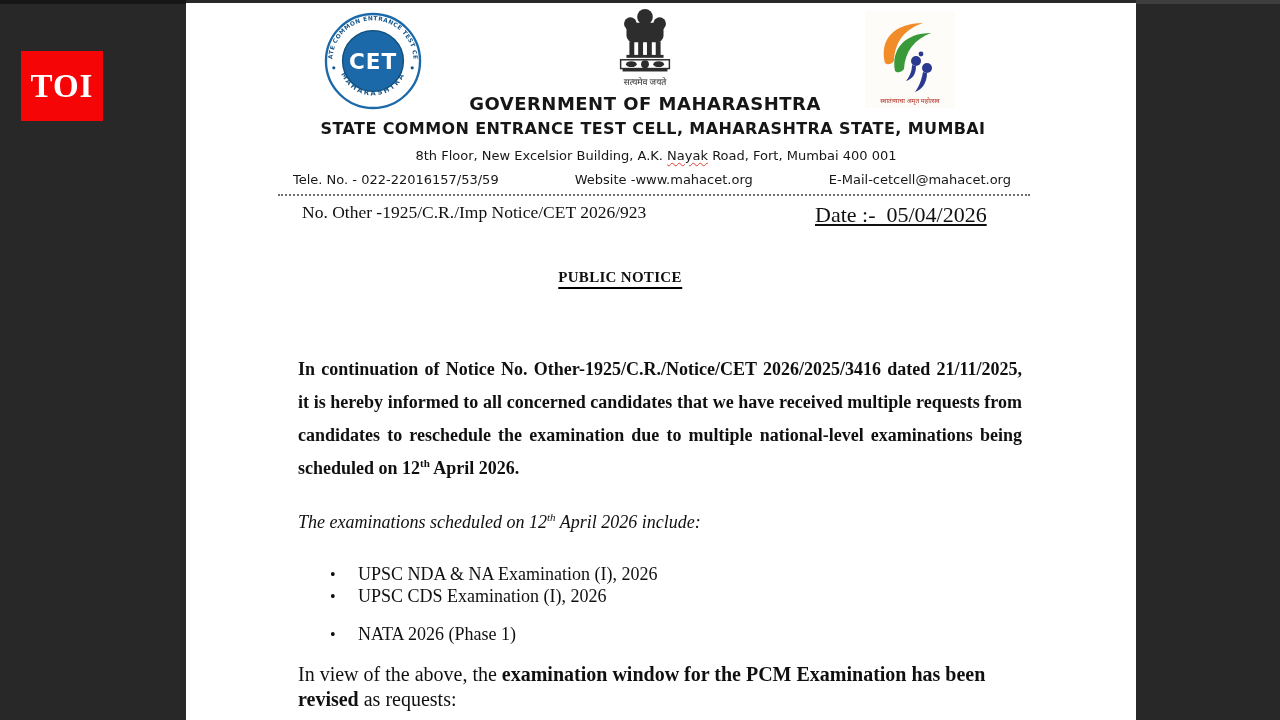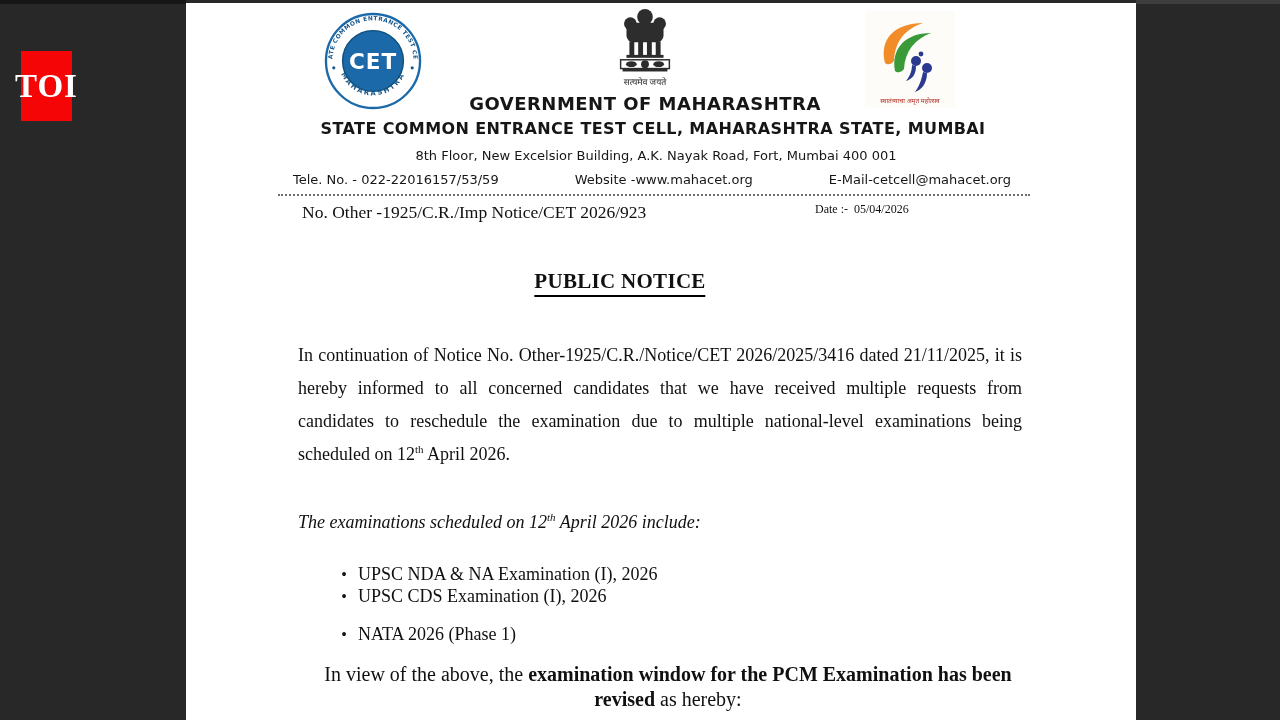--- a/index.html
+++ b/index.html
@@ -9,55 +9,55 @@
     font-family:"Liberation Serif","DejaVu Serif",serif;
   }
   .abs { position:absolute; }
 
   
   .edge-left  { left:0; top:0; width:186px; height:4px; background:#161616; }
   .edge-right { left:1136px; top:0; width:144px; height:4px; background:#3e3e3e; }
 
   
   .toi-badge {
-    left:21px; top:51px; width:51px; height:70px;
+    left:21px; top:51px; width:82px; height:70px;
     background:#f50505; display:flex; align-items:center; justify-content:center;
   }
   .toi-badge span {
     color:#ffffff; font-family:"Liberation Serif",serif; font-weight:bold;
     font-size:33px; letter-spacing:1px;
   }
 
   
   .page { left:186px; top:3px; width:950px; height:717px; background:#ffffff; }
 
   .sans { font-family:"DejaVu Sans","Liberation Sans",sans-serif; color:#161616; }
-  .serif { font-family:"Liberation Serif","DejaVu Serif",serif; color:#101010;text-align:center; }
+  .serif { font-family:"Liberation Serif","DejaVu Serif",serif; color:#101010; }
 
   .gov-title    { left:459px; top:90px;  transform:translateX(-50%); font-size:18px; font-weight:bold; letter-spacing:.5px; white-space:nowrap; }
   .gov-subtitle { left:467px; top:116px; transform:translateX(-50%); font-size:16px; font-weight:bold; letter-spacing:.4px; white-space:nowrap; }
   .gov-address  { left:470px; top:145px; transform:translateX(-50%); font-size:13px; white-space:nowrap; }
-  .spellcheck { text-decoration-style:wavy; text-decoration-color:#e03a2f; text-decoration-thickness:1px; text-underline-offset:2px; }
+  .spellcheck { text-decoration:underline; text-decoration-style:wavy; text-decoration-color:#e03a2f; text-decoration-thickness:1px; text-underline-offset:2px; }
 
   .contact-row { left:107px; top:169px; width:718px; display:flex; justify-content:space-between; font-size:13px; white-space:nowrap; }
 
   .divider { left:92px; top:191px; width:752px; height:0; border-top:2px dotted #6e6e6e; }
 
   .ref-number { left:116px; top:199px; font-size:17.5px; white-space:nowrap; }
-  .ref-date   { left:629px; top:199px; font-size:12px; white-space:pre; }
+  .ref-date   { left:629px; top:199px; font-size:22px; white-space:pre;text-decoration:underline; }
 
   .notice-title {
     left:434px; top:266px; transform:translateX(-50%);
-    font-size:21px; font-weight:bold; letter-spacing:.3px; white-space:nowrap;
+    font-size:15px; font-weight:bold; letter-spacing:.3px; white-space:nowrap;
     border-bottom:2px solid #000; padding-bottom:1px;
   }
 
   .subject { left:172px; top:327px; font-size:18px; font-weight:bold; white-space:nowrap; }
 
-  .para1 { left:112px; top:336px; width:724px; font-size:18px; line-height:33px; text-align:justify; }
+  .para1 { left:112px; top:350px; width:724px; font-size:18px; line-height:33px; text-align:justify;font-weight:bold; }
   sup { font-size:11px; line-height:0; vertical-align:super; }
 
   .schedule-line { left:112px; top:509px; font-size:18px; white-space:nowrap;font-style:italic; }
 
   .bullet-row { left:144px; font-size:18px; white-space:nowrap; }
   .bullet-row .glyph { display:inline-block; width:28px; font-size:16px; }
   .b0 { top:545px;margin-top:16px; } .b1 { top:583px; } .b2 { top:621px; }
 
   .closing { left:112px; top:659px; width:740px; font-size:20px; line-height:24.5px; }
   .closing b { font-weight:bold; }
@@ -156,15 +156,15 @@
   <div class="abs serif bullet-row b0">
     <span class="glyph">•</span><span>UPSC NDA &amp; NA Examination (I), 2026</span>
   </div>
   <div class="abs serif bullet-row b1">
     <span class="glyph">•</span><span>UPSC CDS Examination (I), 2026</span>
   </div>
   <div class="abs serif bullet-row b2">
     <span class="glyph">•</span><span>NATA 2026 (Phase 1)</span>
   </div>
 
-  <div class="abs serif closing"><span>In view of the above, the </span><b>examination window for the PCM Examination has been</b><br><b>revised</b><span> as hereby:</span></div>
+  <div class="abs serif closing"><span>In view of the above, the </span><b>examination window for the PCM Examination has been</b><br><b>revised</b><span> as requests:</span></div>
 
 </div>
 
 </body></html>

